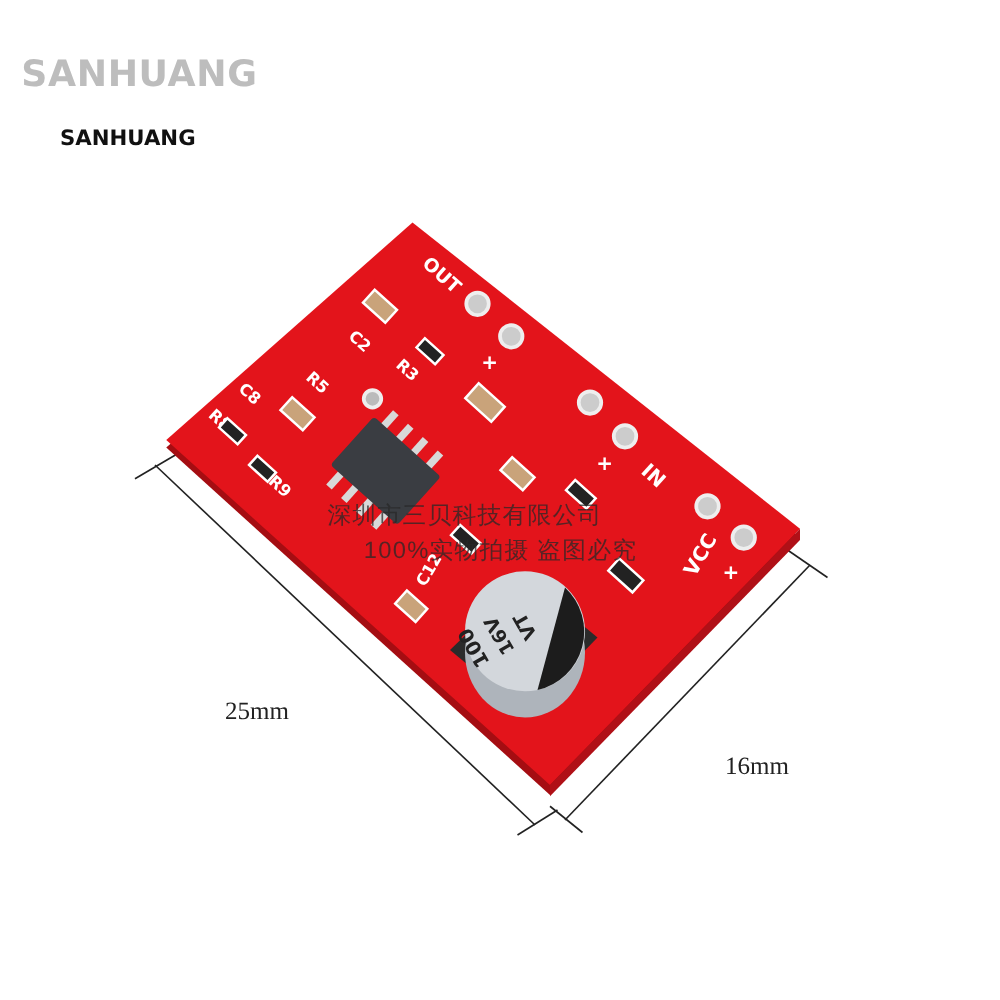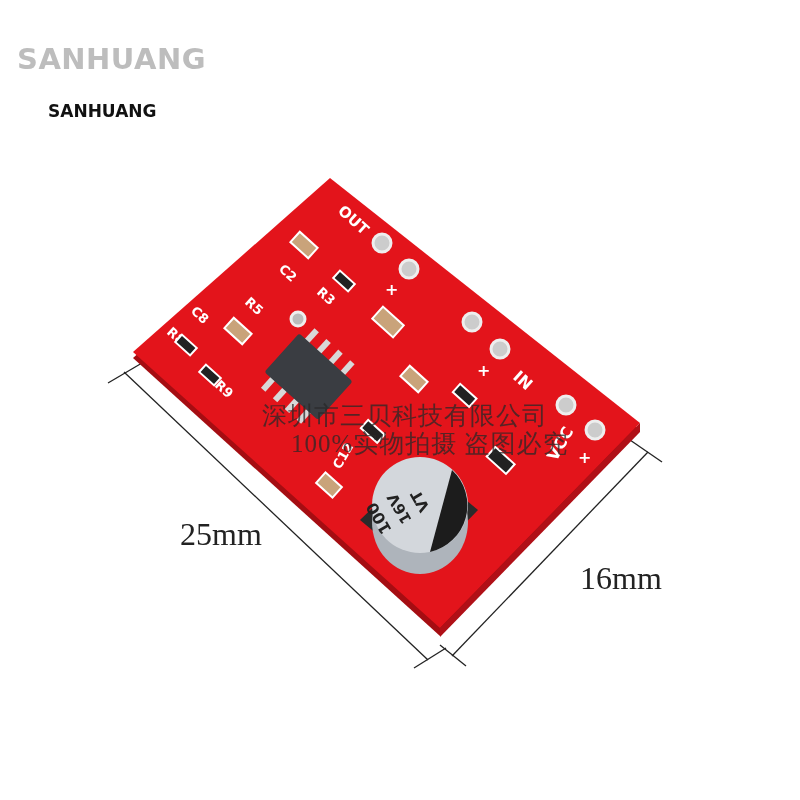--- a/index.html
+++ b/index.html
@@ -1,23 +1,23 @@
 <!DOCTYPE html>
 <html><head>
 <meta charset="utf-8">
 <style>
   html,body{margin:0;padding:0;}
   body{width:800px;height:800px;background:#ffffff;position:relative;overflow:hidden;font-family:"DejaVu Sans",sans-serif;}
   .wm-gray{position:absolute;left:17px;top:42px;font-family:"DejaVu Sans",sans-serif;font-weight:bold;font-size:29px;color:#bdbdbd;letter-spacing:0.5px;}
   .wm-black{position:absolute;left:48px;top:101px;font-family:"DejaVu Sans",sans-serif;font-weight:bold;font-size:17px;color:#111;}
-  .dim{position:absolute;font-family:"Liberation Serif","DejaVu Serif",serif;font-size:32px;color:#222;}
+  .dim{position:absolute;font-family:"Liberation Serif","DejaVu Serif",serif;font-size:20px;color:#222;margin-top:42px;}
   .dim-25{left:180px;top:516px;}
   .dim-16{left:580px;top:560px;}
   svg.scene{position:absolute;left:0;top:0;}
-  .cn{position:absolute;font-family:Liberation Serif, serif;color:rgba(40,40,40,0.75);font-size:25px;letter-spacing:1px;white-space:nowrap;}
+  .cn{position:absolute;font-family:Liberation Sans, sans-serif;color:rgba(40,40,40,0.75);font-size:19px;letter-spacing:1px;white-space:nowrap;}
   .cn1{left:262px;top:399px;}
   .cn2{left:270px;top:427px;margin-left:21px;}
   .lbl{font-family:"DejaVu Sans",sans-serif;font-weight:bold;fill:#ffffff;}
 </style>
 </head>
 <body>
 
 <div class="wm-gray">SANHUANG</div>
 <div class="wm-black">SANHUANG</div>
 

